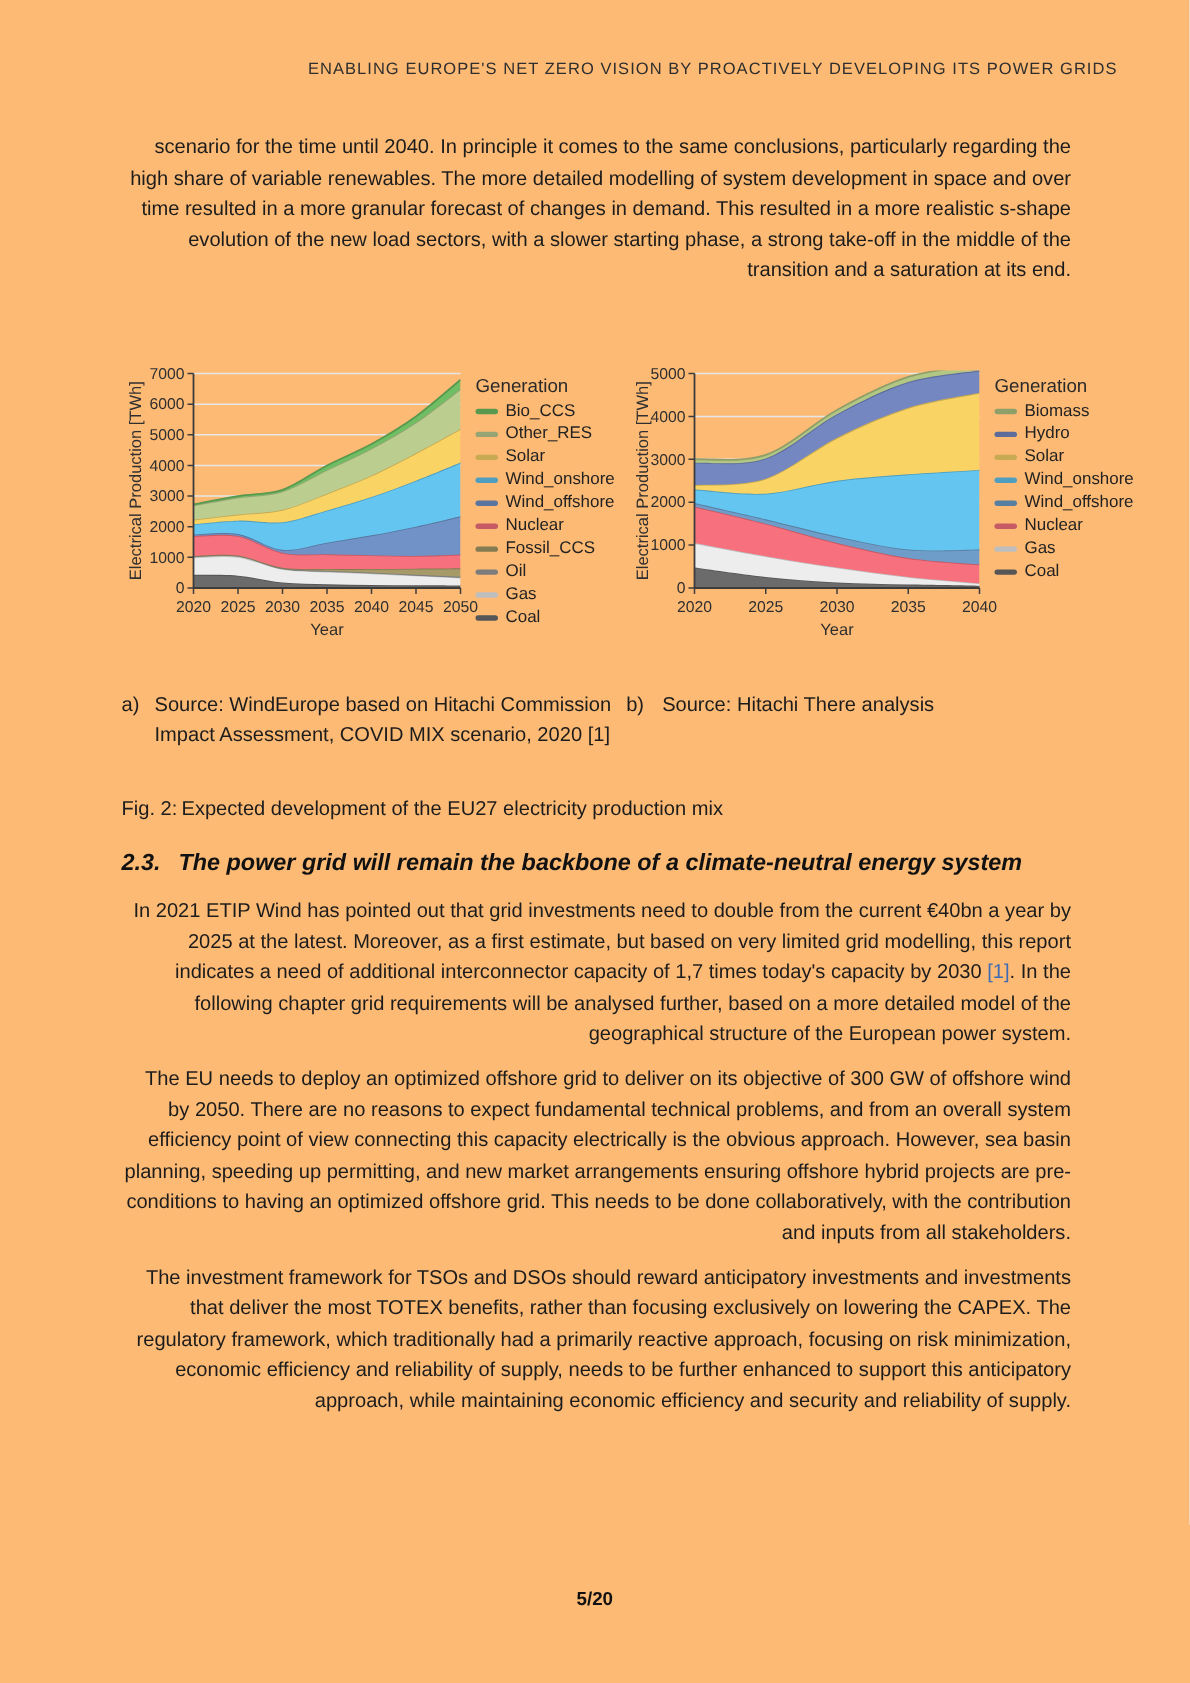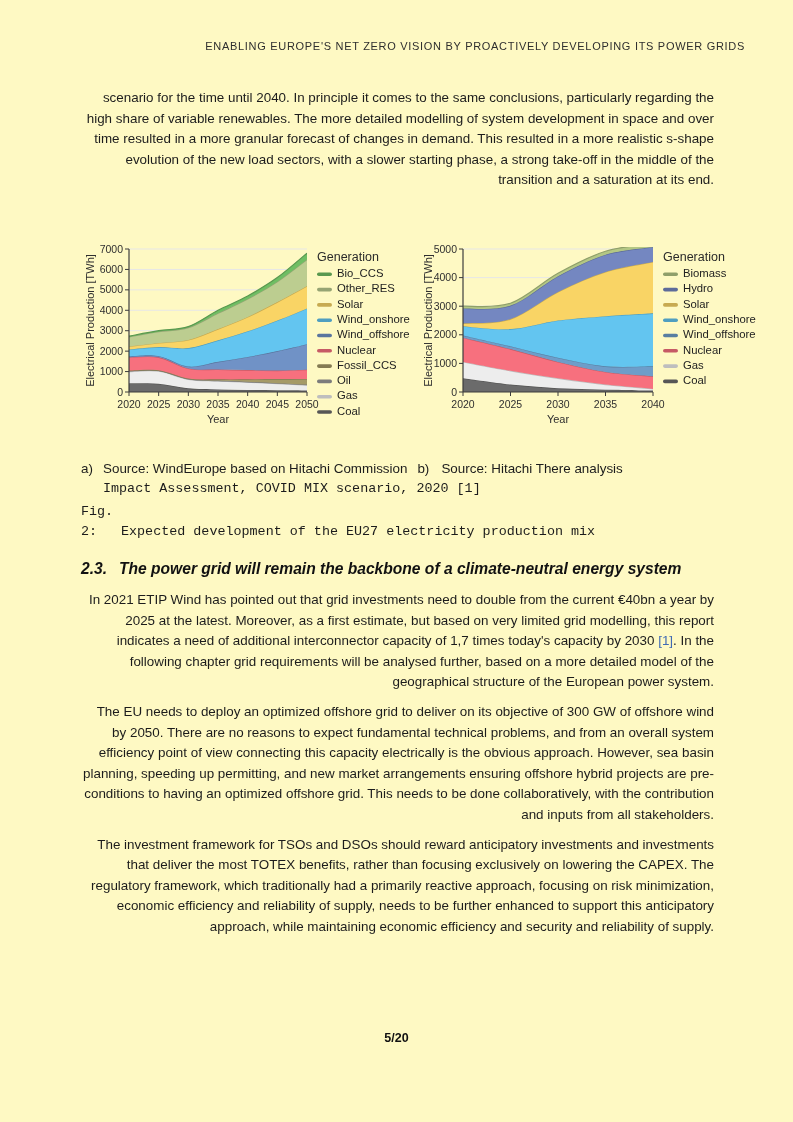--- a/index.html
+++ b/index.html
@@ -1,38 +1,38 @@
 <!DOCTYPE html>
 <html><head>
 <meta charset="utf-8">
 <style>
   html,body{margin:0;padding:0;background:#e9e9e9;}
   .page{
-    position:relative;width:793px;height:1122px;margin:0 auto;background:#fef9c3;
+    position:relative;width:793px;height:1122px;margin:0 auto;background:#fdba74;
     font-family:"Liberation Sans","DejaVu Sans",sans-serif;color:#1c1c1c;overflow:hidden;
   }
   .doc-header{
     position:absolute;top:40px;right:48px;font-size:11px;letter-spacing:0.7px;
     color:#2e2e2e;white-space:nowrap;
   }
   .content{position:absolute;left:81px;top:88px;width:633px;}
   p.body{font-size:13.4px;line-height:20.6px;margin:0 0 9px 0;text-align:right;}
   .charts-row{display:flex;gap:8px;margin:46px 0 0 2px;}
   .chart-box{flex:0 0 auto;}
   .figure-captions{margin-top:26px;font-size:13.4px;line-height:20px;}
   .cap-label{display:inline-block;width:22px;}
   .cap-label-b{display:inline-block;margin-left:10px;width:24px;}
-  .cap-line2{padding-left:22px;font-family:Liberation Mono, monospace;}
-  .fig-caption{margin-top:3px;font-size:13.4px;line-height:20px;font-family:Liberation Mono, monospace;}
+  .cap-line2{padding-left:22px;}
+  .fig-caption{margin-top:29px;font-size:13.4px;line-height:20px;}
   .fig-label{display:inline-block;width:40px;}
   h2.section-heading{margin:17px 0 11px 0;font-size:15.6px;line-height:20px;font-weight:bold;color:#111;font-style:italic;}
   .sec-num{display:inline-block;width:38px;}
   a.ref-link{color:#3f6ab4;text-decoration:none;cursor:pointer;}
   .page-number{
-    position:absolute;top:1031px;left:0;width:100%;text-align:center;
+    position:absolute;top:1059px;left:0;width:100%;text-align:center;
     font-size:12.5px;font-weight:bold;color:#111;
   }
   svg text{font-family:"Liberation Sans","DejaVu Sans",sans-serif;}
 </style>
 </head>
 <body>
 
 <div class="page">
 
   <div class="doc-header">ENABLING EUROPE'S NET ZERO VISION BY PROACTIVELY DEVELOPING ITS POWER GRIDS</div>

